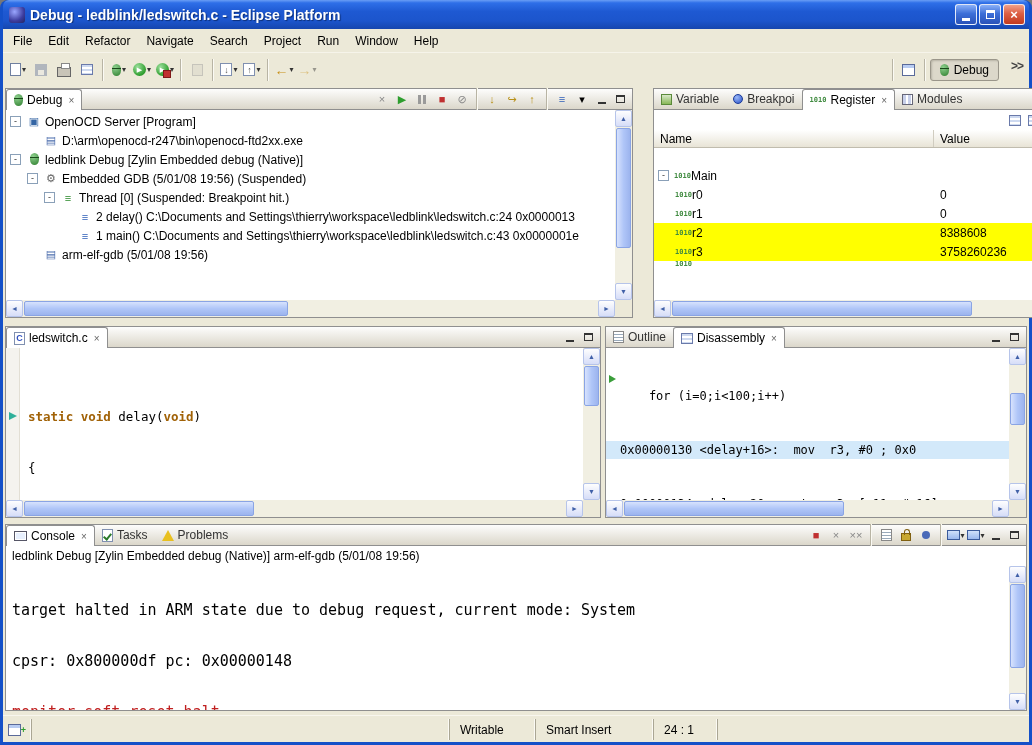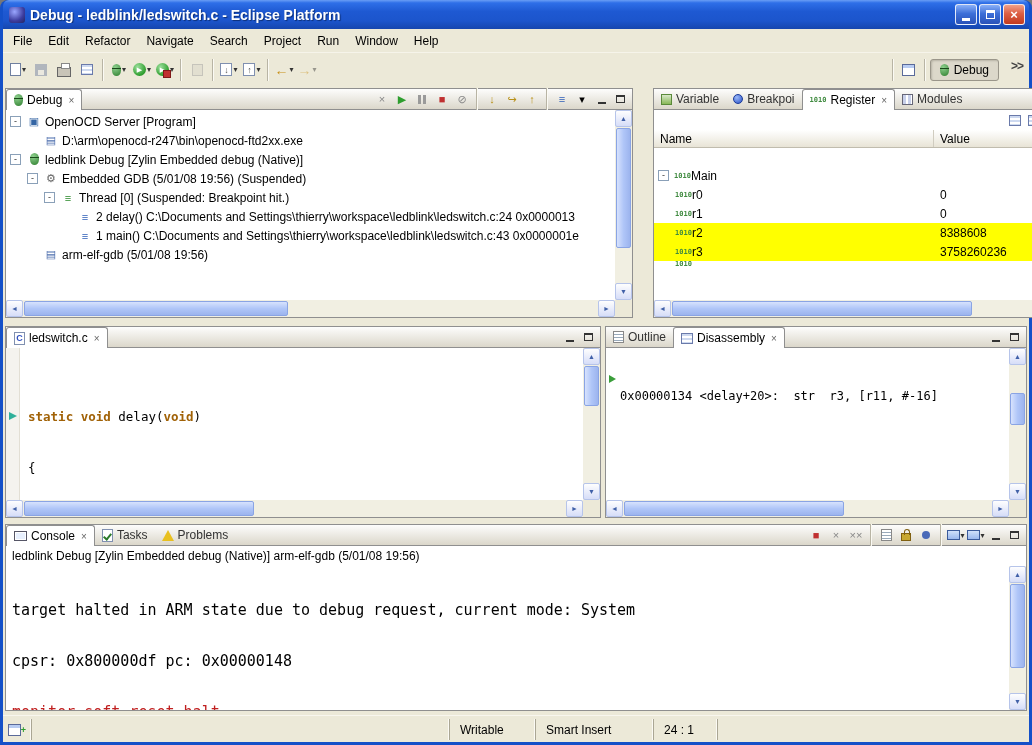--- a/index.html
+++ b/index.html
@@ -474,20 +474,22 @@
             <span class="mm">
                 <span class="glyph-mmin"></span>
               </span>
             <span class="mm">
                 <span class="glyph-mmax"></span>
               </span>
           </span>
         </div>
         <div class="pc">
           <div class="dis-area">
+            <div class="dline">    for (i=0;i&lt;100;i++)</div>
+            <div class="dline cur">0x00000130 &lt;delay+16&gt;:  mov  r3, #0 ; 0x0</div>
             <div class="dline">0x00000134 &lt;delay+20&gt;:  str  r3, [r11, #-16]</div>
             
             
             
             
             
           </div>
           <span class="dptr"></span>
           <div class="sb v" style="top:0;bottom:17px;right:0">
             <span class="sba">▲</span>

